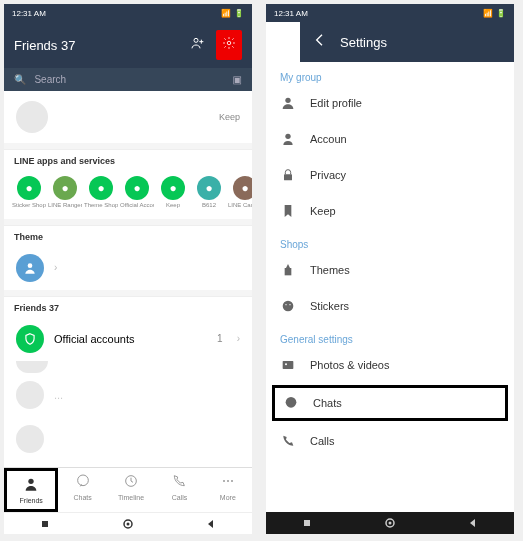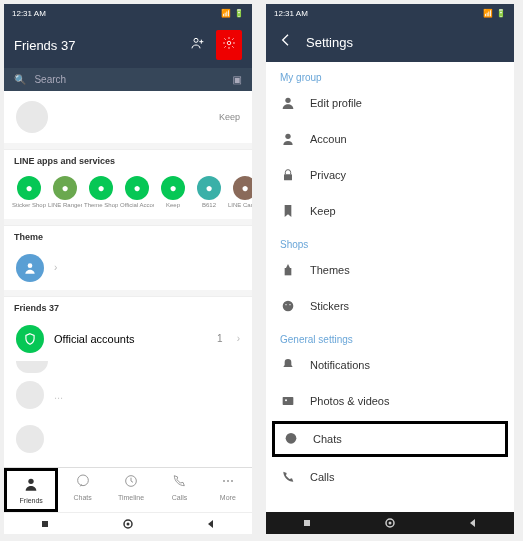--- a/index.html
+++ b/index.html
@@ -36,21 +36,21 @@
 .tabbar { display: flex; border-top: 1px solid #ddd; background: #fff; }
 .tab { flex: 1; display: flex; flex-direction: column; align-items: center; padding: 5px 0; gap: 1px; }
 .tab-lbl { font-size: 7px; color: #888; }
 .tab-active .tab-lbl { color: #333; }
 .tab-hl { border: 3px solid #000; }
 .navkeys { height: 22px; background: #fff; display: flex; align-items: center; justify-content: space-around; border-top: 1px solid #eee; }
 .navkeys.dark { background: #1a1a1a; border: none; }
 .nk { width: 10px; height: 10px; }
 
 
-.settings-hdr { background: #2c3a4f; color: #fff; padding: 10px 12px; display: flex; align-items: center; gap: 12px; }
+.settings-hdr { background: #2c3a4f; color: #fff; padding: 10px 12px; display: flex; align-items: center; gap: 12px; margin-left: 34px; }
 .set-title { font-size: 13px; }
 .set-section { padding: 10px 14px 2px; font-size: 10px; color: #6aa6d8; font-weight: 500; }
 .set-item { display: flex; align-items: center; padding: 10px 14px; gap: 14px; }
 .set-ico { width: 16px; height: 16px; fill: #666; flex-shrink: 0; }
 .set-lbl { font-size: 11px; color: #333; }
 .chats-hl { border: 3px solid #000; margin: 2px 6px; padding: 7px 8px; }
 .trunc-av { width: 32px; height: 12px; border-radius: 0 0 16px 16px; background: #e8e8e8; margin: 0 12px; }
 .divider { height: 6px; background: #f5f5f5; }
 </style>
 </head>
@@ -263,26 +263,20 @@
             <circle cx="9" cy="10" r="1" fill="#fff"></circle>
             <circle cx="15" cy="10" r="1" fill="#fff"></circle>
           </svg>
           <span class="set-lbl">Stickers</span>
         </div>
       </div>
     <div class="set-section">General settings</div>
     <div id="sec-general">
         <div class="set-item">
           <svg class="set-ico" viewBox="0 0 24 24">
-            <path d="M12 3a5 5 0 00-5 5v4l-2 3h14l-2-3V8a5 5 0 00-5-5z"></path>
-          </svg>
-          <span class="set-lbl">Notifications</span>
-        </div>
-        <div class="set-item">
-          <svg class="set-ico" viewBox="0 0 24 24">
             <rect x="4" y="6" width="16" height="12" rx="1"></rect>
             <circle cx="9" cy="11" r="1.5" fill="#fff"></circle>
           </svg>
           <span class="set-lbl">Photos &amp; videos</span>
         </div>
         <div class="set-item chats-hl">
           <svg class="set-ico" viewBox="0 0 24 24">
             <circle cx="12" cy="11" r="8"></circle>
             <path d="M8 21l2-4"></path>
           </svg>

